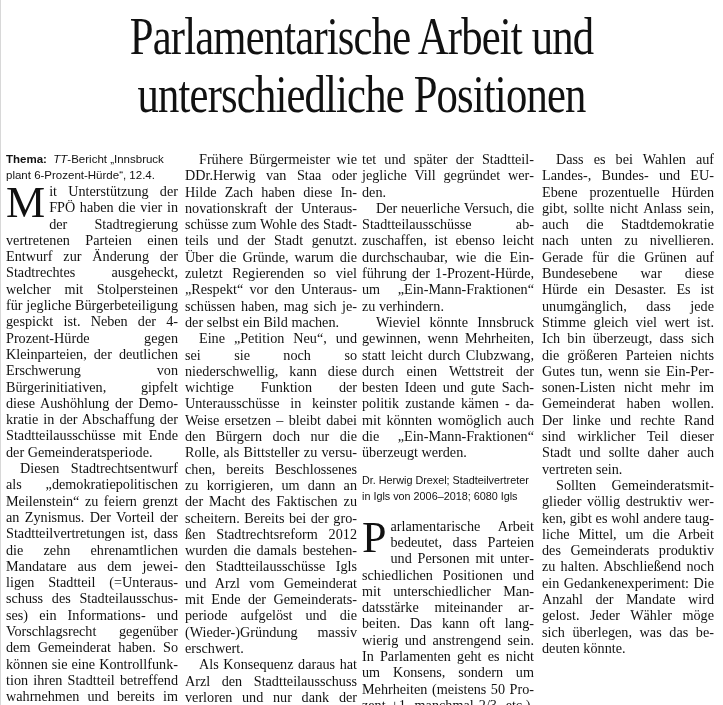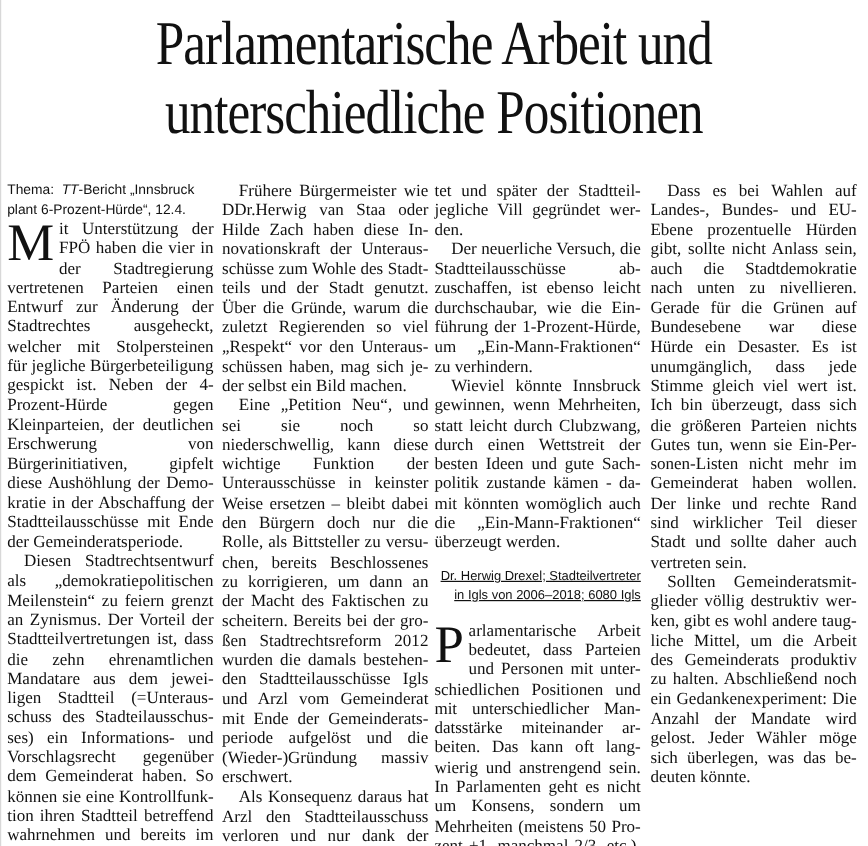--- a/index.html
+++ b/index.html
@@ -20,31 +20,30 @@
   .c1 { left: 6px; }
   .c2 { left: 185px; }
   .c3 { left: 362px; }
   .c4 { left: 542px; }
   .col p { margin: 0; text-indent: 14px; }
   .col p.noindent { text-indent: 0; }
   .thema {
     font-family: "Liberation Sans", "DejaVu Sans", sans-serif;
     font-size: 11.5px; line-height: 16px; margin: 0 0 15px 0; text-indent: 0 !important; text-align: left;
   }
-  .thema b { font-weight: normal; }
+  .thema b { font-weight: bold; }
   .thema i { font-style: italic; }
   .dropcap {
     float: left; font-size: 44px; line-height: 34px; padding-top: 3px; margin-right: 4px;
     font-family: "Liberation Serif", "DejaVu Serif", serif;
   }
   .sig {
     font-family: "Liberation Sans", "DejaVu Sans", sans-serif;
-    font-size: 10.8px; line-height: 16px; text-align: right; text-indent: 0 !important;
+    font-size: 10.8px; line-height: 16px; text-align: left; text-indent: 0 !important;
     margin: 11px 0 14px 0 !important;
-    text-decoration: underline;
   }
   .gap { margin-top: 1px; }
 </style>
 </head>
 <body>
 
 <div class="edge"></div>
 
 <h1 class="headline">
   <span>Parlamentarische Arbeit und</span><br>

